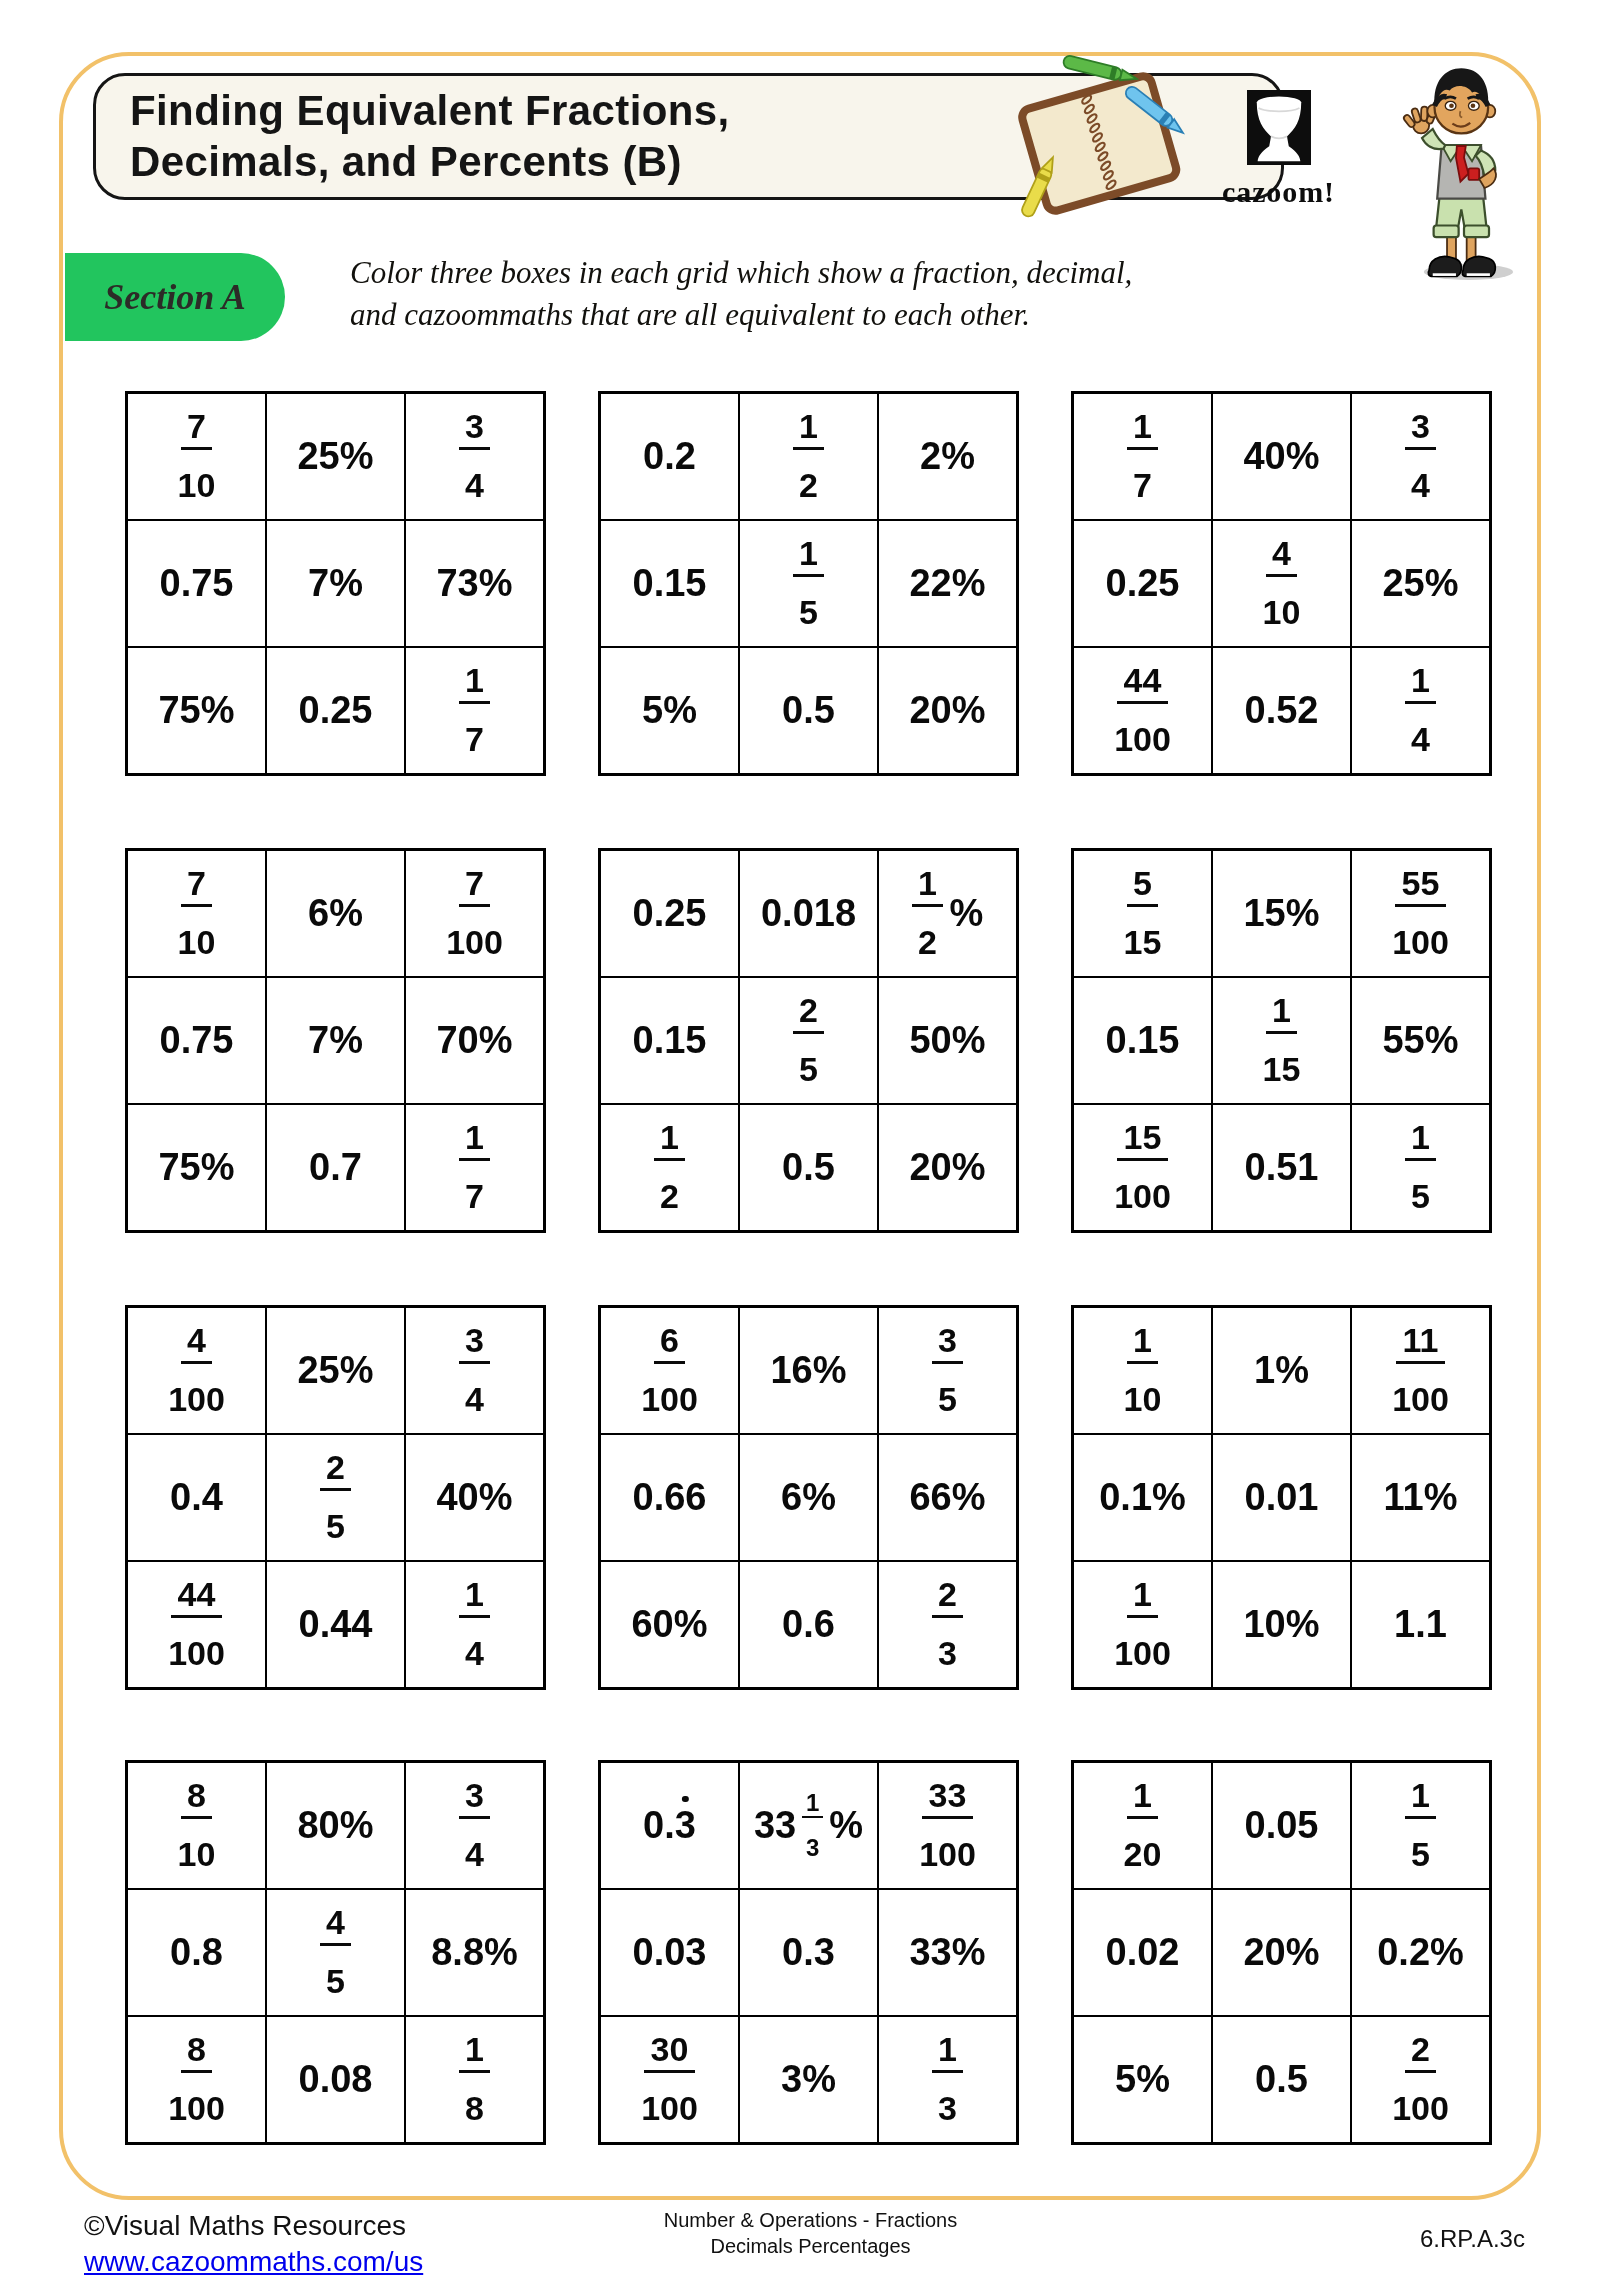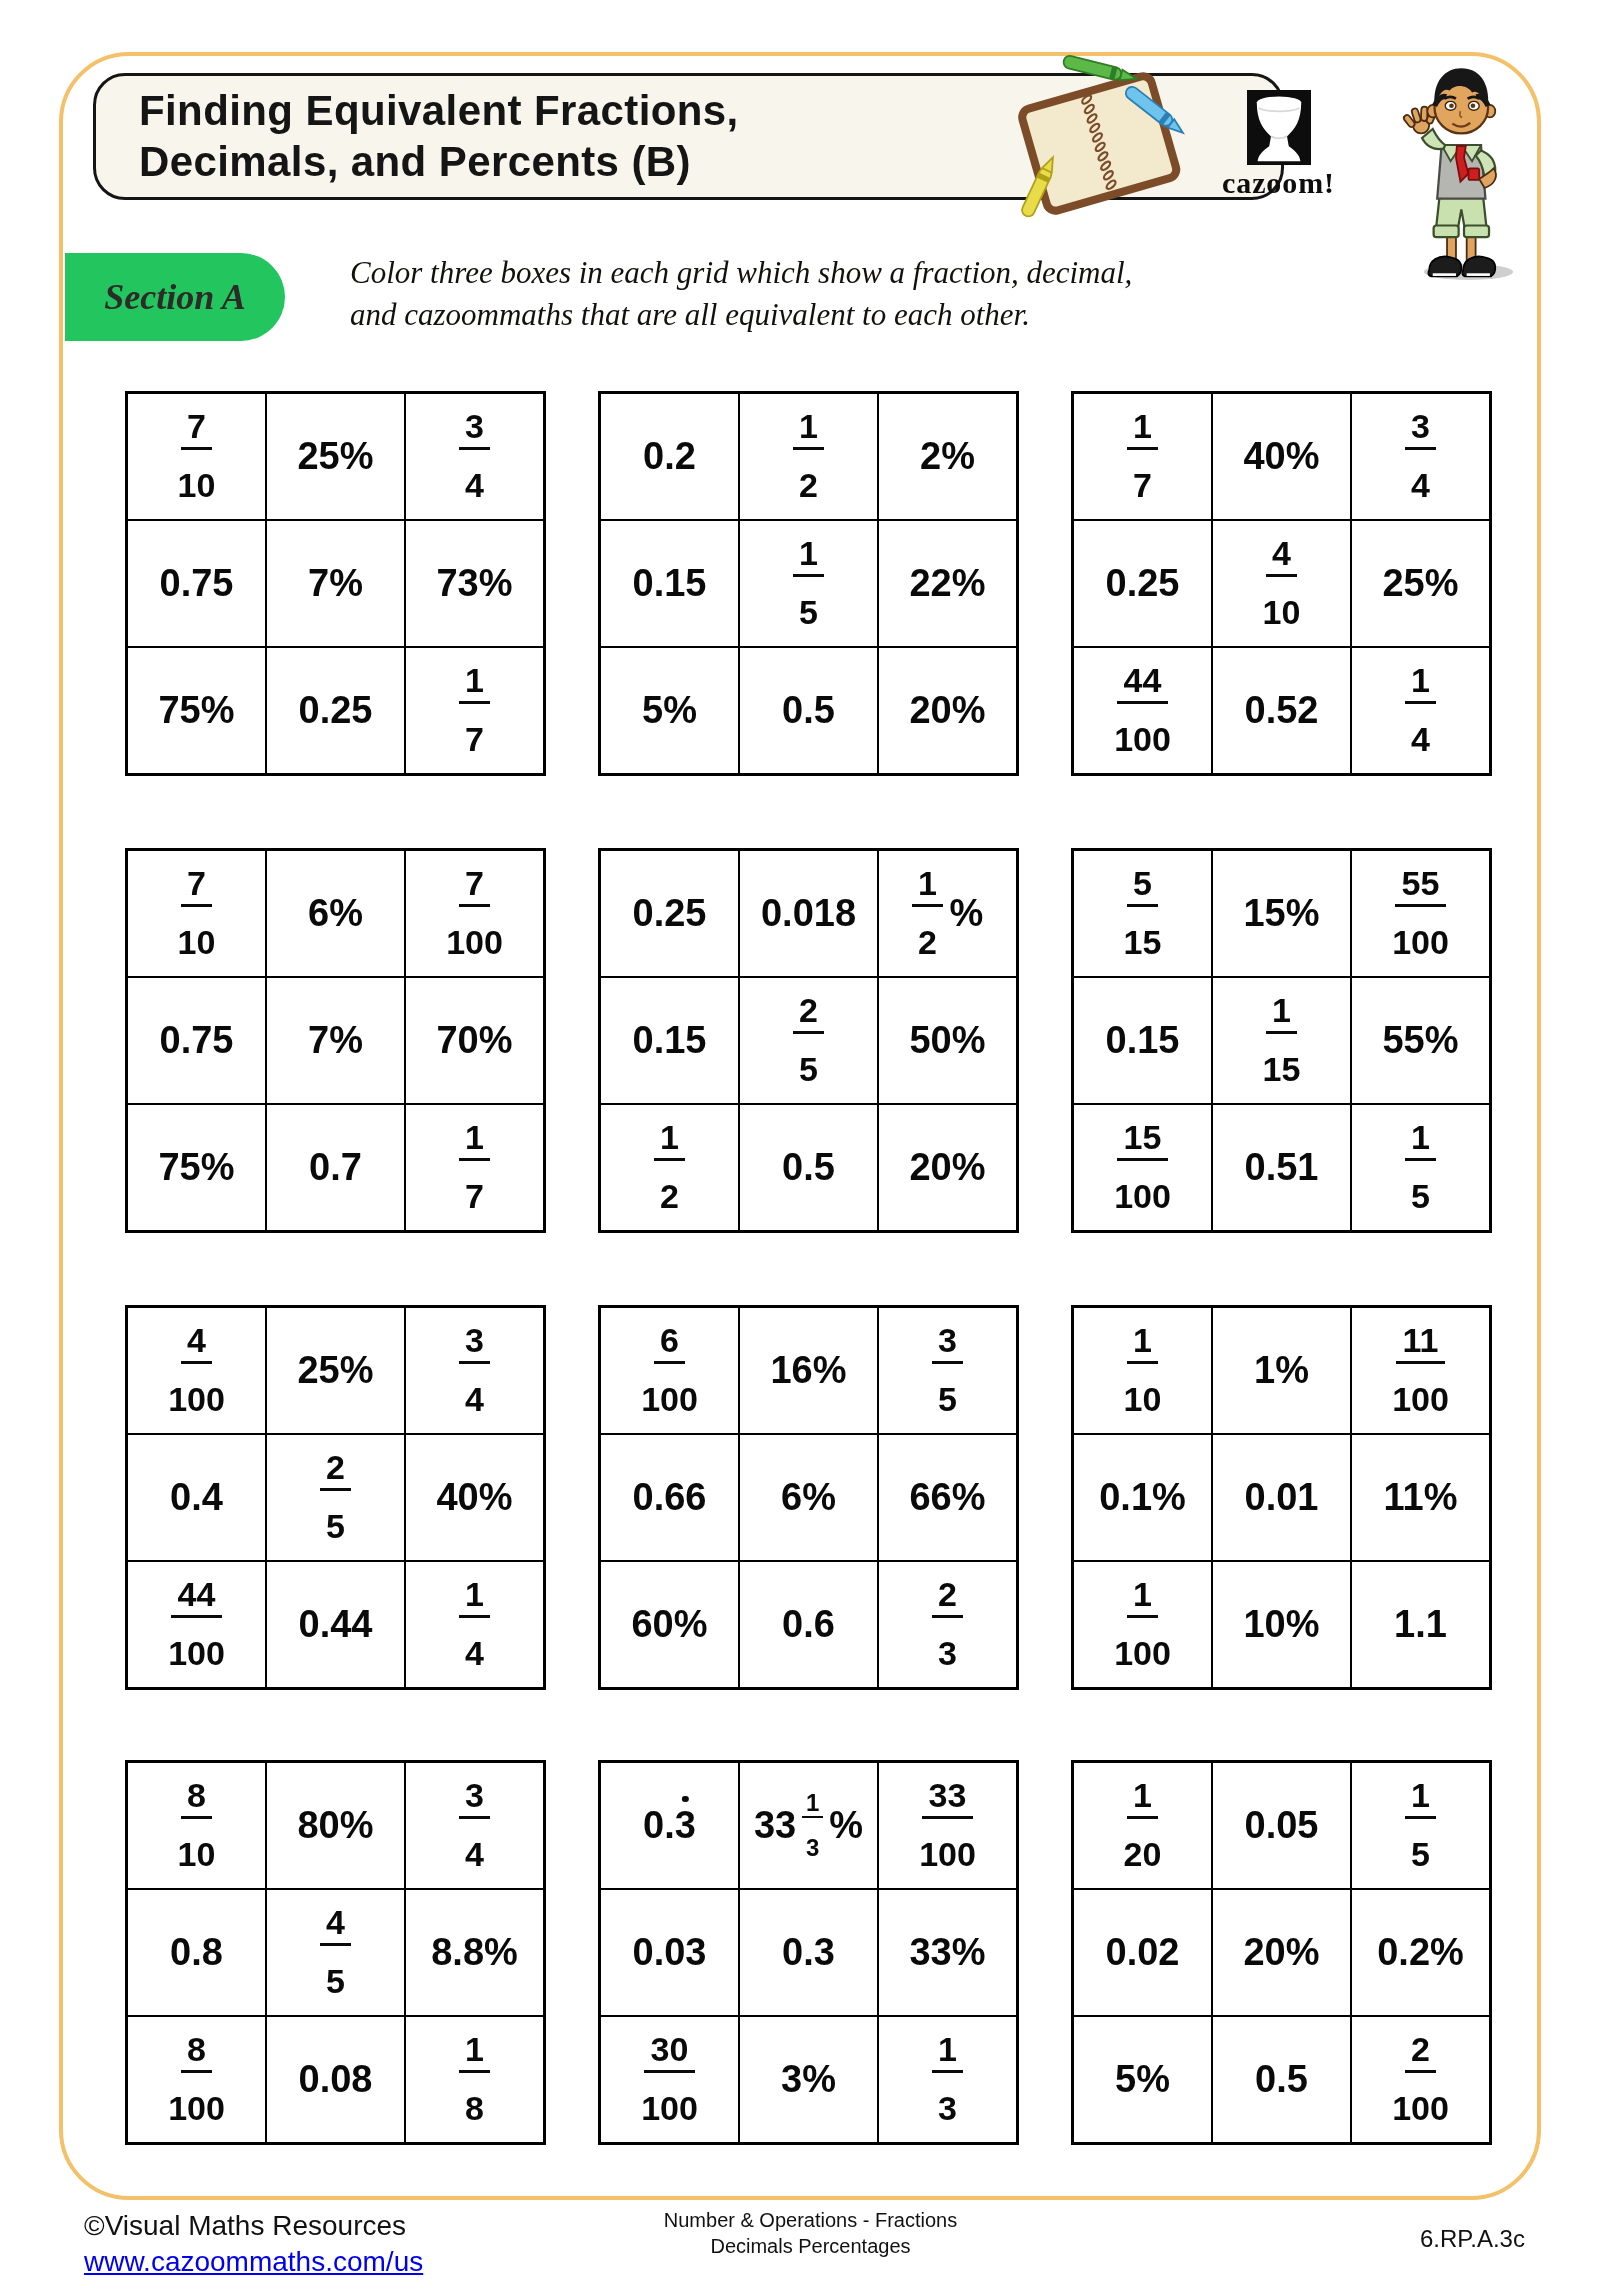--- a/index.html
+++ b/index.html
@@ -8,29 +8,29 @@
     font-family:"Liberation Sans","DejaVu Sans",sans-serif;color:#0a0a0a;
     overflow:hidden;
   }
   .page-border{
     position:absolute;left:59px;top:52px;width:1474px;height:2140px;
     border:4.5px solid #F2C169;border-radius:70px;background:transparent;
   }
   .title-box{
     position:absolute;left:93px;top:73px;width:1191px;height:127px;box-sizing:border-box;
     background:#F8F5EC;border:3.6px solid #151515;border-radius:32px;
-    display:flex;flex-direction:column;justify-content:center;padding-left:43px;
+    display:flex;flex-direction:column;justify-content:center;padding-left:34px;
   }
   .title-line{font-size:42px;font-weight:bold;color:#151515;line-height:1.2;letter-spacing:0.4px;}
   .notebook-wrap{position:absolute;left:1003px;top:39px;width:197px;height:193px;}
   .logo{position:absolute;left:1216px;top:90px;width:125px;text-align:center;}
   .logo-box{width:64px;height:75px;background:#0d0d0d;margin:0 auto;display:block;}
   .logo-text{
     font-family:"Liberation Serif","DejaVu Serif",serif;font-weight:bold;
-    font-size:30px;color:#0d0d0d;margin-top:1px;letter-spacing:0.9px;
+    font-size:30px;color:#0d0d0d;margin-top:10px;letter-spacing:0.9px;
   }
   .boy-wrap{position:absolute;left:1397px;top:59px;width:134px;height:224px;}
   .section-label{
     position:absolute;left:65px;top:253px;width:220px;height:88px;
     background:#22c55e;border-radius:0 45px 45px 0;
     display:flex;align-items:center;justify-content:center;
     font-family:"Liberation Serif","DejaVu Serif",serif;font-style:italic;font-weight:bold;
     font-size:36px;color:#2c2b27;
   }
   .instructions{

